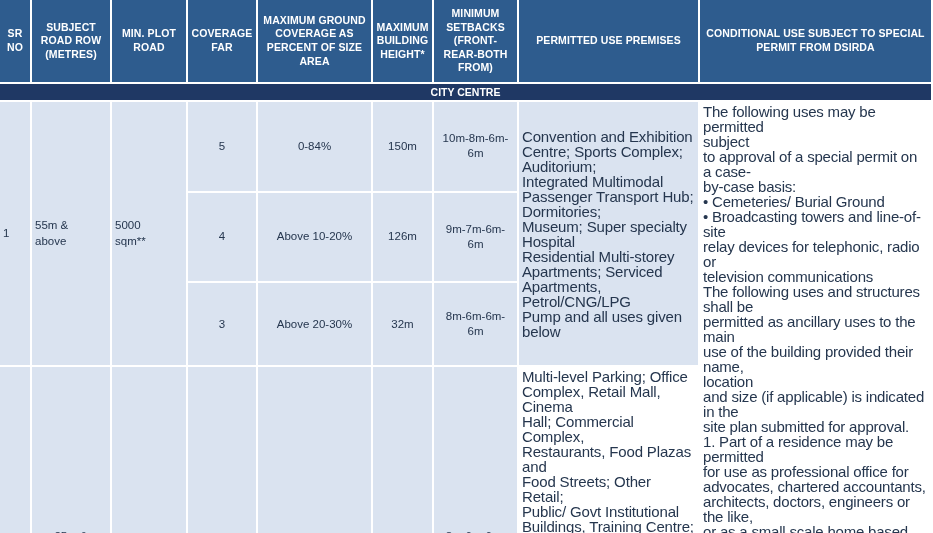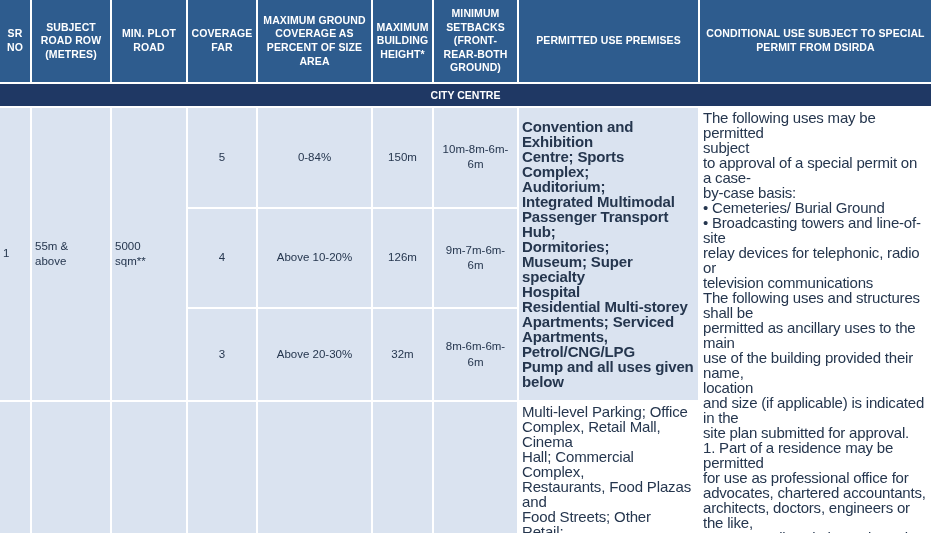--- a/index.html
+++ b/index.html
@@ -62,26 +62,26 @@
     line-height: 1.35;
     padding-left: 7px;
   }
   td.longtext {
     font-size: 15px;
     line-height: 15px;
     letter-spacing: -0.15px;
     text-align: left;
     padding: 6px 5px 6px 7px;
   }
-  td.vmid { vertical-align: middle; font-weight: bold; }
+  td.vmid { vertical-align: middle; }
   td.vtop { vertical-align: top; }
   td.cond { padding: 8px 4px 6px 8px; letter-spacing: -0.2px; }
   .pre { white-space: pre-line; }
   tr.r-head   { height: 84px; }
-  tr.r-band   { height: 24px; margin-left: 32px; }
+  tr.r-band   { height: 18px; margin-left: 32px; }
   tr.r-sub1   { height: 78px; }
   tr.r-sub2   { height: 78px; }
   tr.r-sub3   { height: 72px; }
   tr.r-two    { height: 203px; }
 </style>
 </head>
 <body>
 
 <div class="viewport">
   <table class="reg">
@@ -97,21 +97,21 @@
         <col style="width:233px">
     </colgroup>
     <thead>
       <tr class="r-head">
         <th>SR NO</th>
         <th>SUBJECT ROAD ROW (METRES)</th>
         <th>MIN. PLOT ROAD</th>
         <th>COVERAGE FAR</th>
         <th>MAXIMUM GROUND COVERAGE AS PERCENT OF SIZE AREA</th>
         <th>MAXIMUM BUILDING HEIGHT*</th>
-        <th>MINIMUM SETBACKS (FRONT-REAR-BOTH GROUND)</th>
+        <th>MINIMUM SETBACKS (FRONT-REAR-BOTH FROM)</th>
         <th>PERMITTED USE PREMISES</th>
         <th class="h-left">CONDITIONAL USE SUBJECT TO SPECIAL PERMIT FROM DSIRDA</th>
       </tr>
     </thead>
     <tbody>
       <tr class="r-band">
         <td class="band" colspan="9">CITY CENTRE</td>
       </tr>
 
       <tr class="r-sub1">

